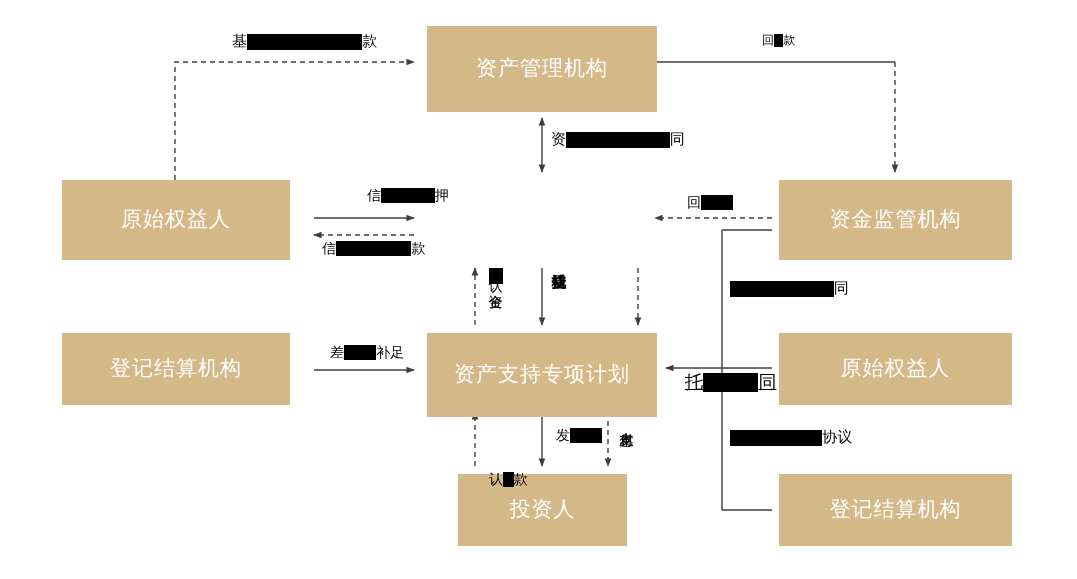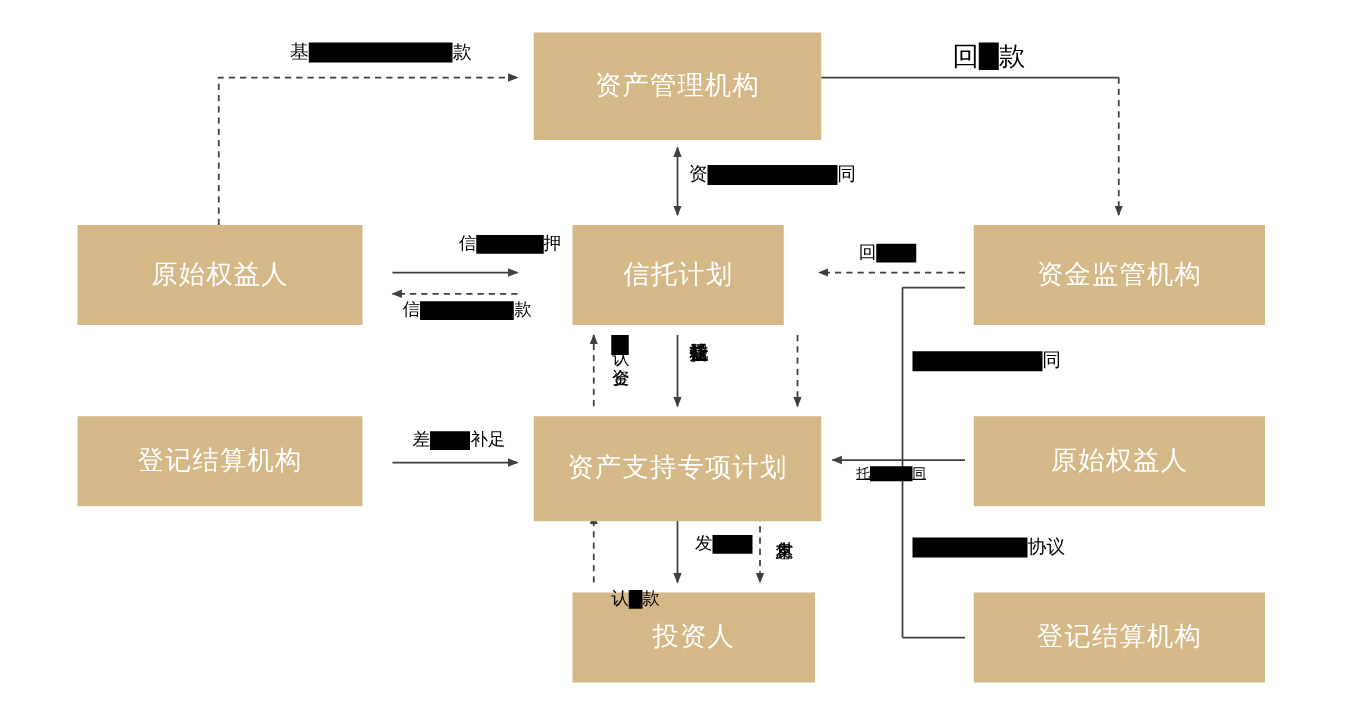--- a/index.html
+++ b/index.html
@@ -146,65 +146,62 @@
   </svg>
 
   <div class="node" style="left:427px; top:26px; width:230px; height:86px;">
     <span>资产管理机构</span>
   </div>
 
   <div class="node" style="left:62px; top:180px; width:228px; height:80px;">
     <span>原始权益人</span>
   </div>
 
-  <div class="node" style="left:458px; top:180px; width:169px; height:80px;">
-    <span>信托计划</span>
-  </div>
 
   <div class="node" style="left:779px; top:180px; width:233px; height:80px;">
     <span>资金监管机构</span>
   </div>
 
   <div class="node" style="left:62px; top:333px; width:228px; height:72px;">
     <span>登记结算机构</span>
   </div>
 
   <div class="node" style="left:427px; top:333px; width:230px; height:84px;">
     <span>资产支持专项计划</span>
   </div>
 
   <div class="node" style="left:779px; top:333px; width:233px; height:72px;">
     <span>原始权益人</span>
   </div>
 
-  <div class="node" style="left:458px; top:474px; width:194px; height:72px;">
+  <div class="node" style="left:458px; top:474px; width:169px; height:72px;">
     <span>投资人</span>
   </div>
 
   <div class="node" style="left:779px; top:474px; width:233px; height:72px;">
     <span>登记结算机构</span>
   </div>
 
   <div class="edge-label" style="left:232px; top:34px; font-size:15px;">基<span class="blk">██████████</span>款</div>
 
-  <div class="edge-label" style="left:762px; top:34px; font-size:21px;">回<span class="blk">█</span>款</div>
+  <div class="edge-label" style="left:762px; top:34px; font-size:12px;">回<span class="blk">█</span>款</div>
 
   <div class="edge-label" style="left:551px; top:132px; font-size:15px;text-align:right;">资<span class="blk">█████████</span>同</div>
 
   <div class="edge-label" style="left:331px; top:188px; font-size:14px;margin-left:36px;">信<span class="blk">█████</span>押</div>
 
   <div class="edge-label" style="left:322px; top:241px; font-size:14px;">信<span class="blk">███████</span>款</div>
 
   <div class="edge-label" style="left:687px; top:195px; font-size:14px;">回<span class="blk">███</span></div>
 
   <div class="edge-label" style="left:730px; top:281px; font-size:15px;"><span class="blk">█████████</span>同</div>
 
   <div class="edge-label" style="left:330px; top:345px; font-size:14px;">差<span class="blk">███</span>补足</div>
 
-  <div class="edge-label" style="left:685px; top:373px; font-size:11px;text-decoration:underline;">托<span class="blk">████</span>同</div>
+  <div class="edge-label" style="left:685px; top:373px; font-size:18px;text-decoration:underline;">托<span class="blk">████</span>同</div>
 
   <div class="edge-label" style="left:730px; top:430px; font-size:15px;"><span class="blk">████████</span>协议</div>
 
   <div class="edge-label vertical" style="left:489px; top:268px; font-size:14px;">认<span class="blk">█</span>资金</div>
 
   <div class="edge-label vertical" style="left:551px; top:262px; font-size:15px;">信托受益权转让</div>
 
   <div class="edge-label" style="left:489px; top:428px; font-size:14px;margin-top:44px;">认<span class="blk">█</span>款</div>
 
   <div class="edge-label" style="left:556px; top:428px; font-size:14px;">发<span class="blk">███</span></div>

